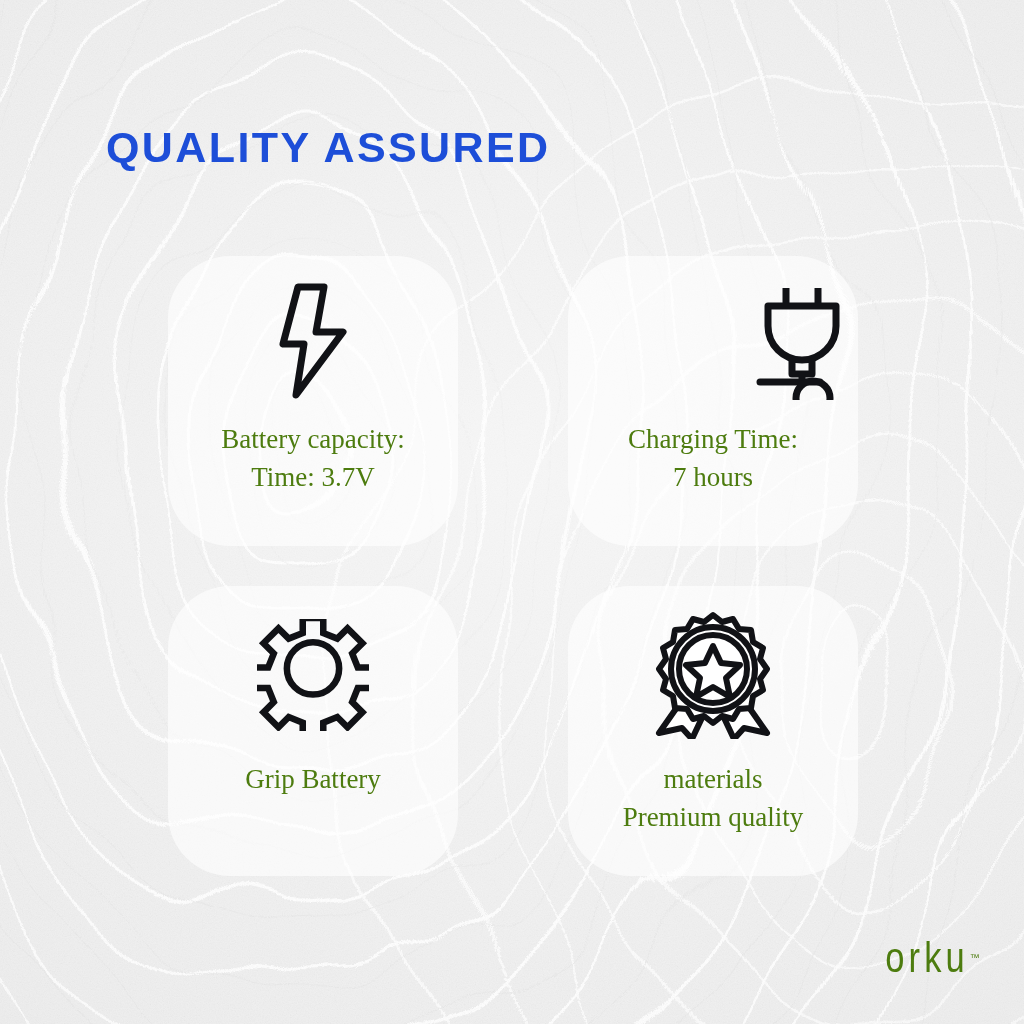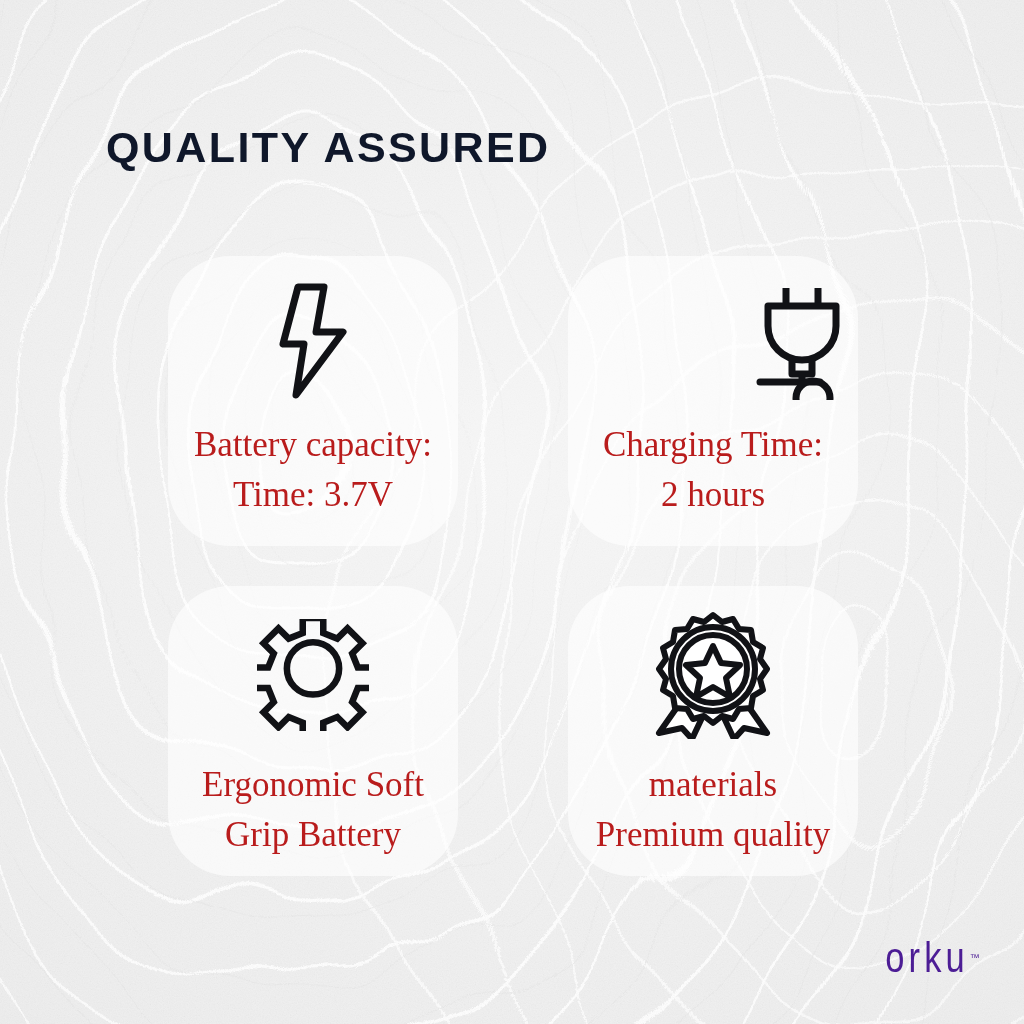--- a/index.html
+++ b/index.html
@@ -46,21 +46,21 @@
   }
 
   
   #title {
     position: absolute;
     left: 106px;
     top: 97px;
     font-size: 43px;
     font-weight: 700;
     letter-spacing: 2.4px;
-    color: #0f172a;
+    color: #1d4ed8;
     line-height: 1;
     white-space: nowrap;
   }
 
   
   .card {
     position: absolute;
     border-radius: 62px;
     background: rgba(255,255,255,.62);
     display: flex;
@@ -79,43 +79,43 @@
     align-items: center;
     justify-content: center;
   }
   #card-0 .card-icon { margin-top: 22px; }
   #card-1 .card-icon { margin-top: 22px; }
   #card-2 .card-icon { margin-top: 26px; }
   #card-3 .card-icon { margin-top: 26px; }
 
   .card-text {
     font-family: "Liberation Serif", serif;
-    font-size: 35px;
+    font-size: 27px;
     line-height: 1.42;
-    color: #b91c1c;
+    color: #4d7c0f;
     text-align: center;
     width: 100%;
     box-sizing: border-box;
     padding: 0 8px;
   }
   #card-0 .card-text { margin-top: 16px; }
   #card-1 .card-text { margin-top: 16px; }
   #card-2 .card-text { margin-top: 22px; }
   #card-3 .card-text { margin-top: 22px; }
 
   .card-text span { display: block; white-space: nowrap; }
 
   
   #brand {
     position: absolute;
     right: 44px;
     bottom: 46px;
     display: flex;
     align-items: center;
-    color: #4c1d95;
+    color: #4d7c0f;
   }
   #brand-name {
     font-family: "Liberation Sans", sans-serif;
     font-size: 42px;
     font-weight: 300;
     letter-spacing: 5px;
     line-height: .92;
     transform: scaleX(.82);
     transform-origin: right bottom;
   }
@@ -226,36 +226,35 @@
 
         <path d="M46 78 V92 H66 V78"></path>
 
         <path d="M56 92 V100"></path>
         <path d="M14 100 H74" stroke-linecap="round"></path>
         <circle cx="67" cy="116" r="17"></circle>
       </svg>
     </div>
     <div class="card-text">
       <span>Charging Time:</span>
-      <span>2 hours</span>
+      <span>7 hours</span>
     </div>
   </div>
 
   <div class="card" id="card-2">
     <div class="card-icon">
       <svg width="112" height="112" viewBox="0 0 120 120" fill="none" stroke="#111216" stroke-width="7" stroke-linejoin="miter" stroke-linecap="butt">
         <path d="M49 6 H71 V22 L86 28 L97 17 L113 33 L102 44 L108 59 H124
                  V81 H108 L102 96 L113 107 L97 123 L86 112 L71 118 V134
                  H49 V118 L34 112 L23 123 L7 107 L18 96 L12 81 H-4 V59 H12
                  L18 44 L7 33 L23 17 L34 28 L49 22 Z" transform="translate(0,-7) scale(1)"></path>
         <circle cx="60" cy="53" r="28"></circle>
       </svg>
     </div>
     <div class="card-text">
-      <span>Ergonomic Soft</span>
       <span>Grip Battery</span>
     </div>
   </div>
 
   <div class="card" id="card-3">
     <div class="card-icon">
       <svg width="124" height="128" viewBox="0 0 124 128" fill="none" stroke="#111216" stroke-width="6" stroke-linejoin="round" stroke-linecap="round">
 
         <path d="M36 82 L8 122 L31 117 L41 128 L58 92 Z" fill="#ffffff"></path>
         <path d="M88 82 L116 122 L93 117 L83 128 L66 92 Z" fill="#ffffff"></path>

